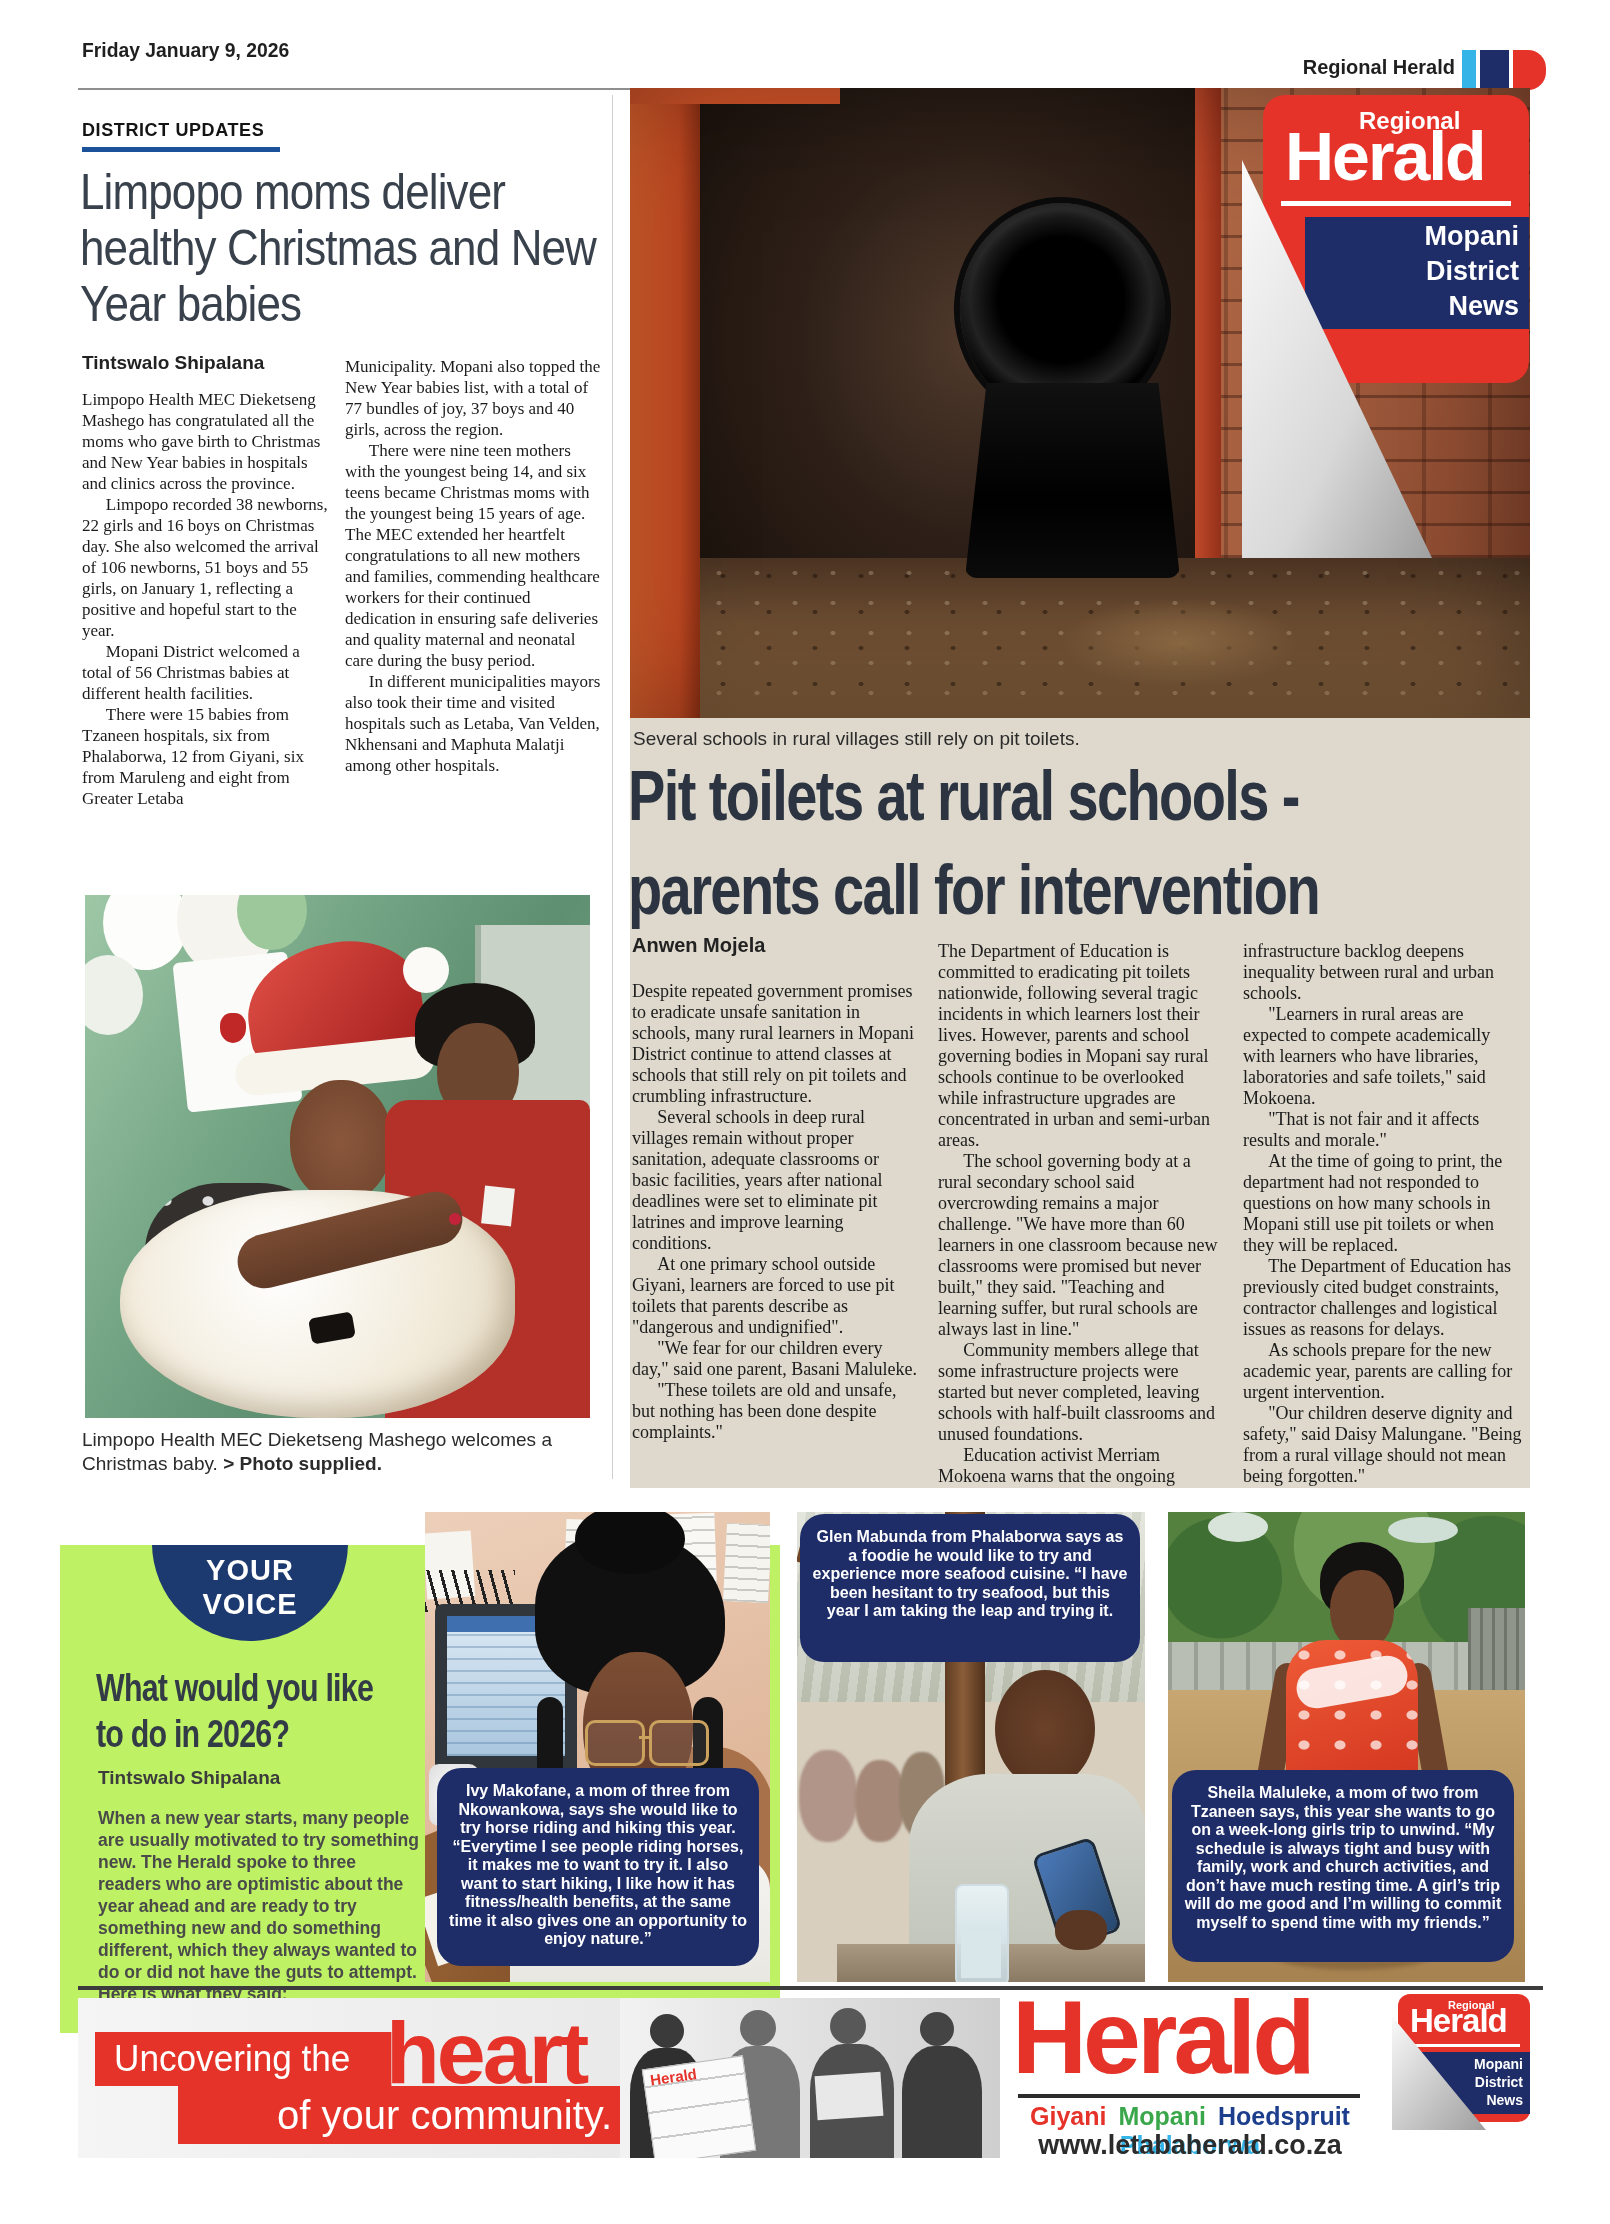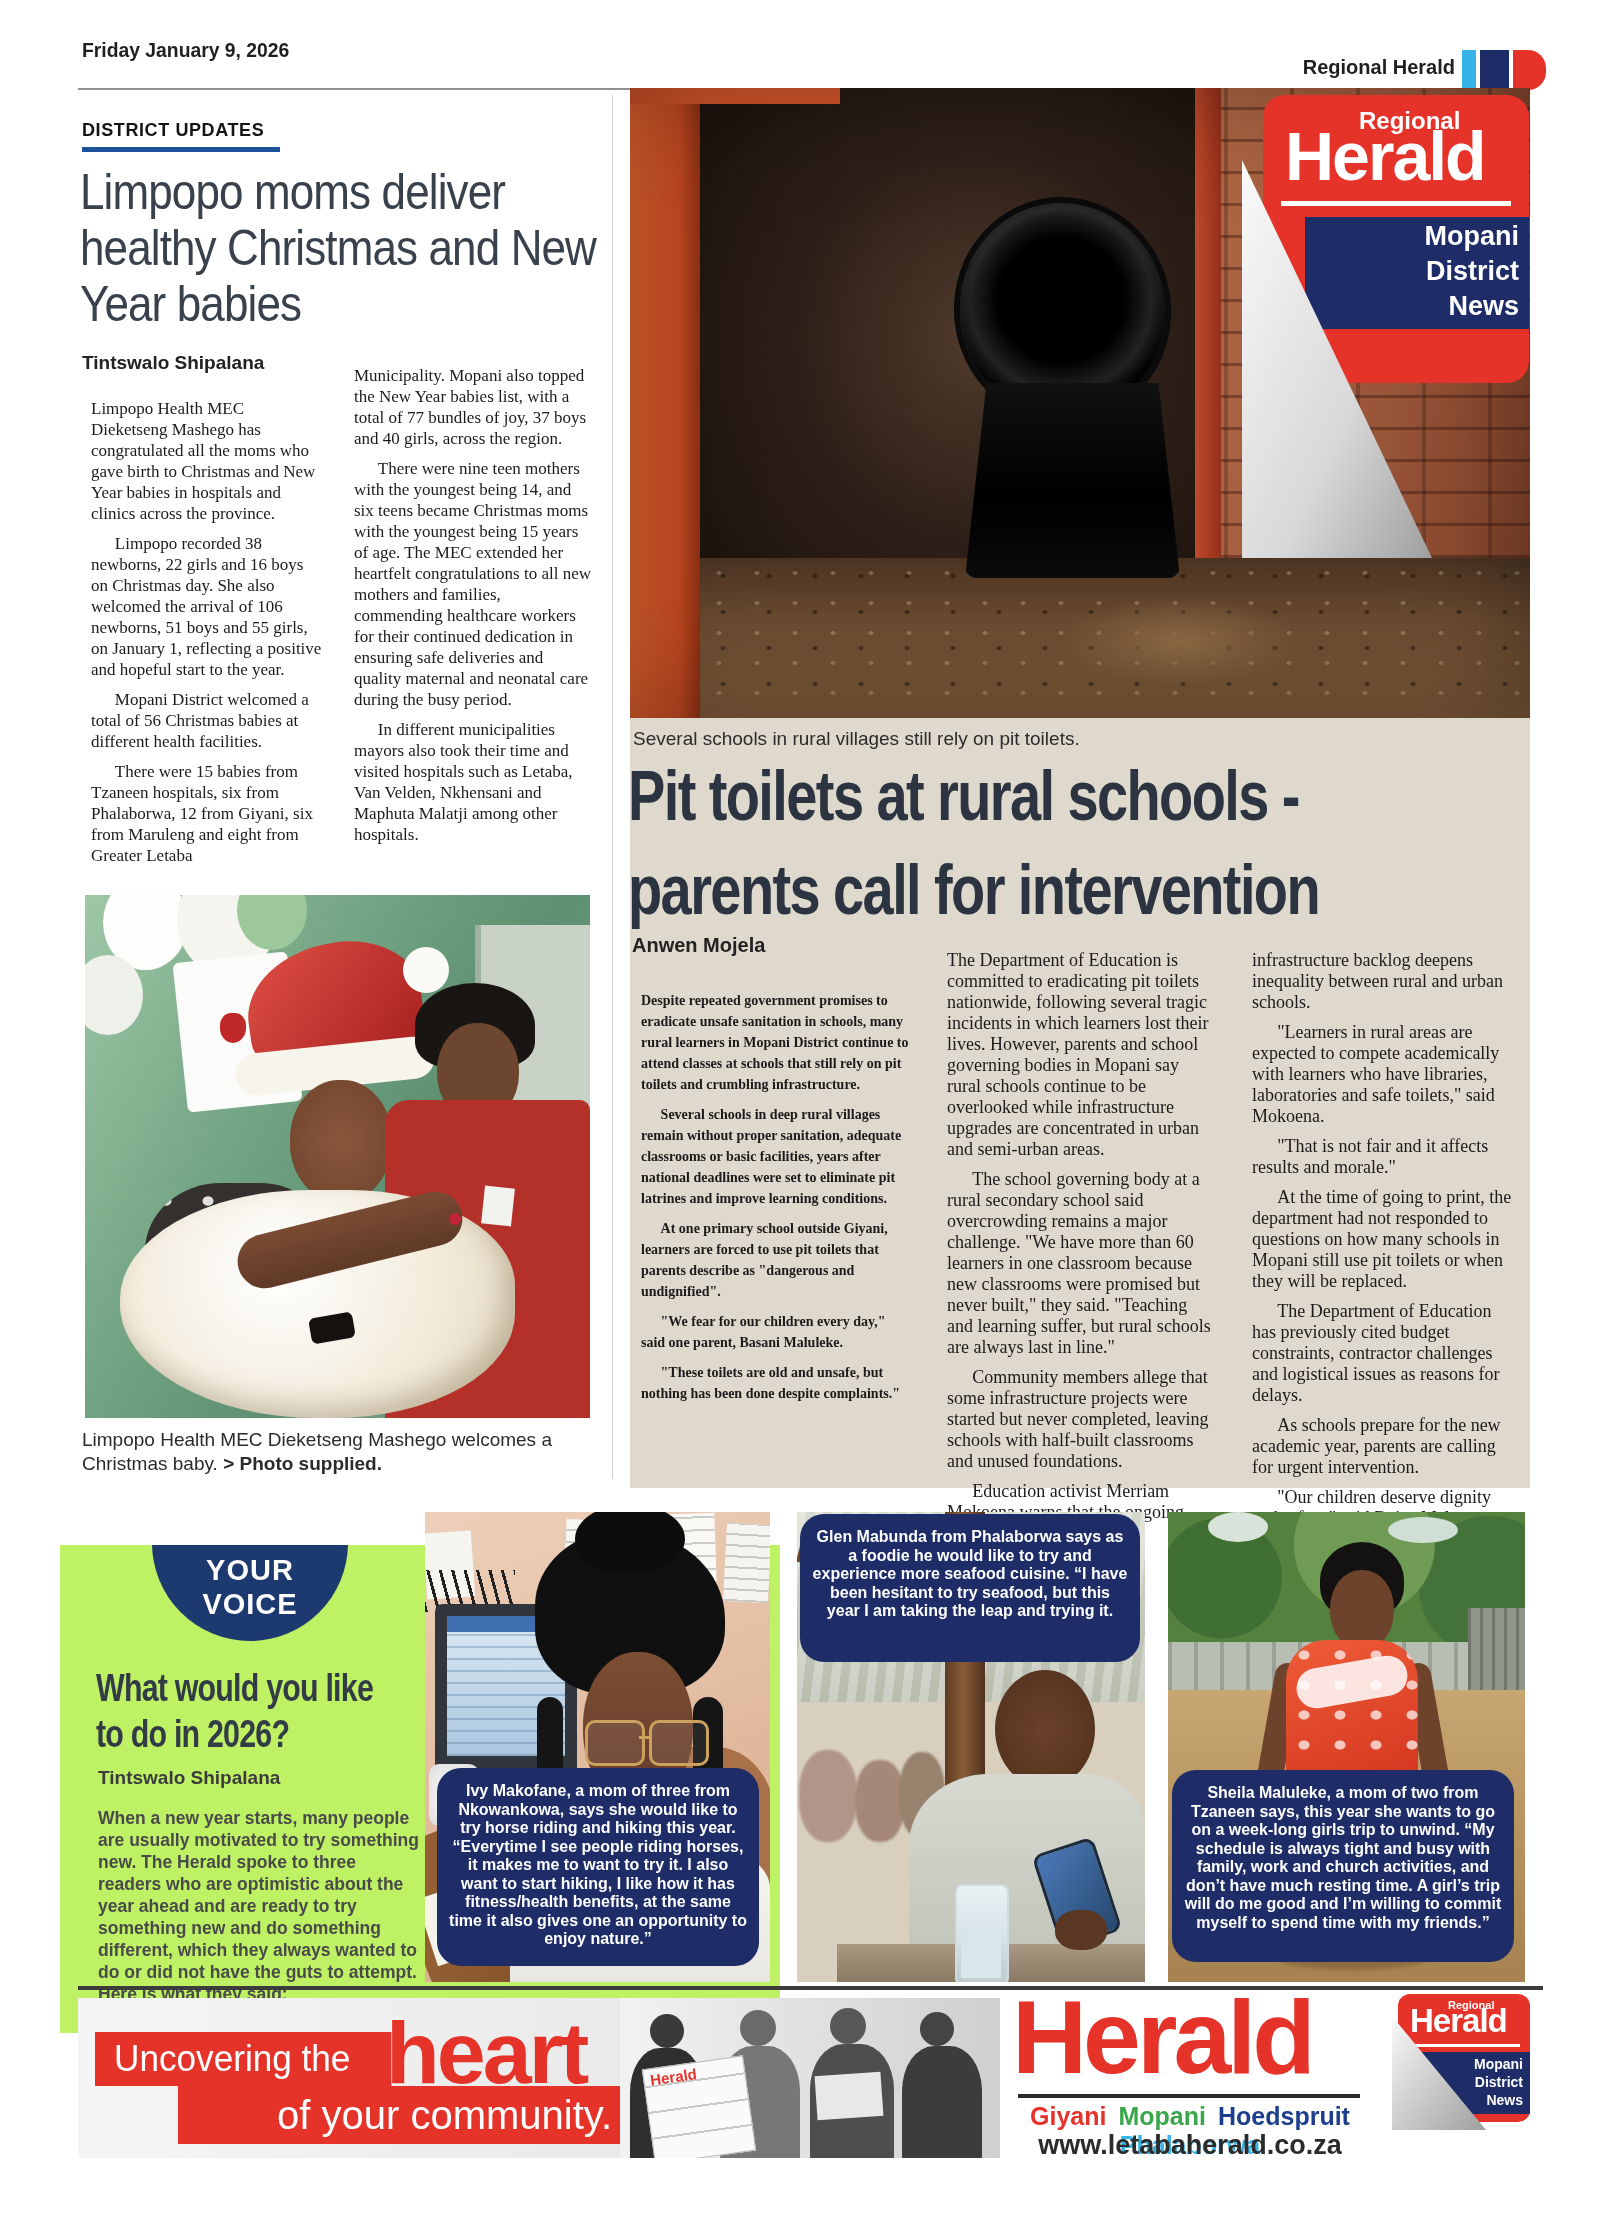--- a/index.html
+++ b/index.html
@@ -14,40 +14,40 @@
   .hdr-block{top:50px;height:40px;}
 
   
   #du-kicker{left:82px;top:120px;font-size:18px;font-weight:bold;letter-spacing:.6px;color:#141414;}
   #du-kicker-line{left:82px;top:147px;width:198px;height:5px;background:#1b5299;}
   #du-headline{left:80px;top:164px;width:600px;font-size:50px;line-height:56px;font-weight:400;
                color:#39424c;transform:scaleX(.88);transform-origin:0 0;letter-spacing:-1px;}
   .byline{font-size:19px;font-weight:bold;color:#222;}
   #du-byline{left:82px;top:352px;}
   .serif-col{font-family:"Liberation Serif",serif;color:#1b1b1b;}
-  .serif-col p{margin:9px;}
+  .serif-col p{margin:0;}
   .serif-col p + p{text-indent:1.4em;}
   #du-col1{left:82px;top:389px;width:251px;font-size:17px;line-height:21px;}
   #du-col2{left:345px;top:356px;width:256px;font-size:17px;line-height:21px;}
   #v-divider{left:612px;top:95px;width:1px;height:1384px;background:#cfcfcf;}
 
   
   .photo{position:absolute;overflow:hidden;}
   .ph{position:absolute;}
 
   
   #beige-box{left:630px;top:718px;width:900px;height:770px;background:#ded9cc;}
   .photo-caption{font-size:19px;line-height:24px;color:#2b2b2b;}
   #pit-caption{left:633px;top:727px;width:860px;}
   .pit-headline{left:628px;width:1120px;font-size:70px;font-weight:800;letter-spacing:-2px;
                 color:#2b3440;transform:scaleX(.8);transform-origin:0 0;white-space:nowrap;}
   #pit-h1{top:756px;}
   #pit-h2{top:850px;}
   #pit-byline{left:632px;top:934px;font-size:20px;}
-  #pit-col1{left:632px;top:981px;width:287px;font-size:14px;line-height:21px;font-weight:bold;}
+  #pit-col1{left:632px;top:981px;width:287px;font-size:18px;line-height:21px;}
   #pit-col2{left:938px;top:941px;width:287px;font-size:18px;line-height:21px;}
   #pit-col3{left:1243px;top:941px;width:283px;font-size:18px;line-height:21px;}
   #mom-caption{left:82px;top:1428px;width:520px;}
   #mom-caption b{font-weight:bold;}
 
   
   #badge-big{left:1263px;top:95px;width:266px;height:288px;background:#e5332a;border-radius:22px;}
   #badge-big .regional{position:absolute;left:96px;top:12px;font-size:24px;font-weight:600;color:#fff;}
   #badge-big .herald{position:absolute;left:22px;top:22px;font-size:68px;font-weight:bold;letter-spacing:-2px;color:#fff;}
   #badge-big .rule{position:absolute;left:18px;top:106px;width:230px;height:5px;background:#fff;}

